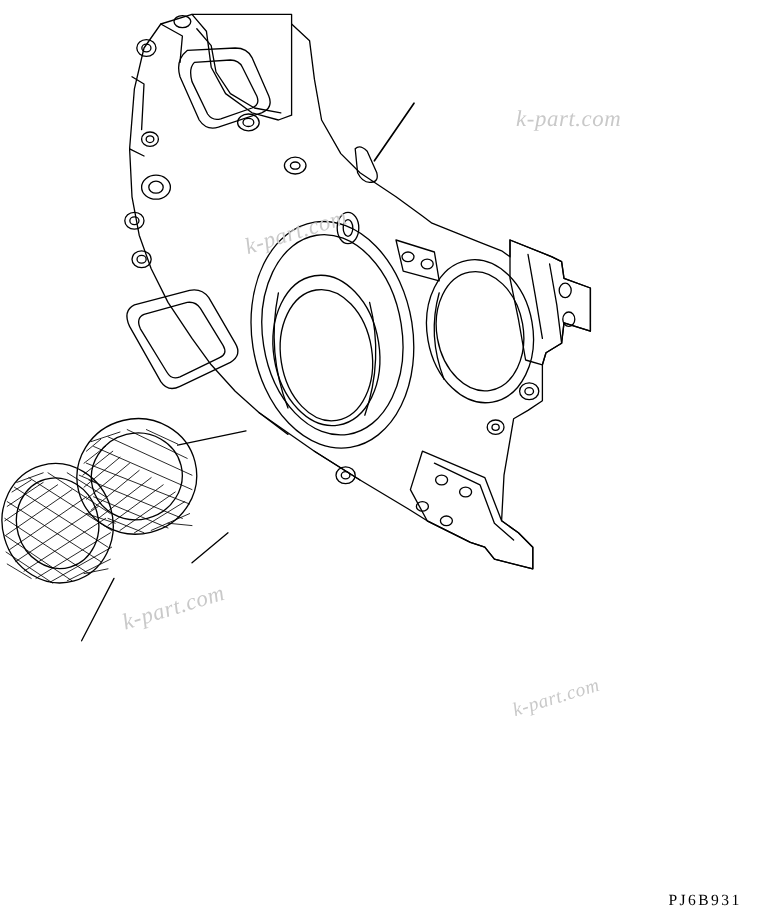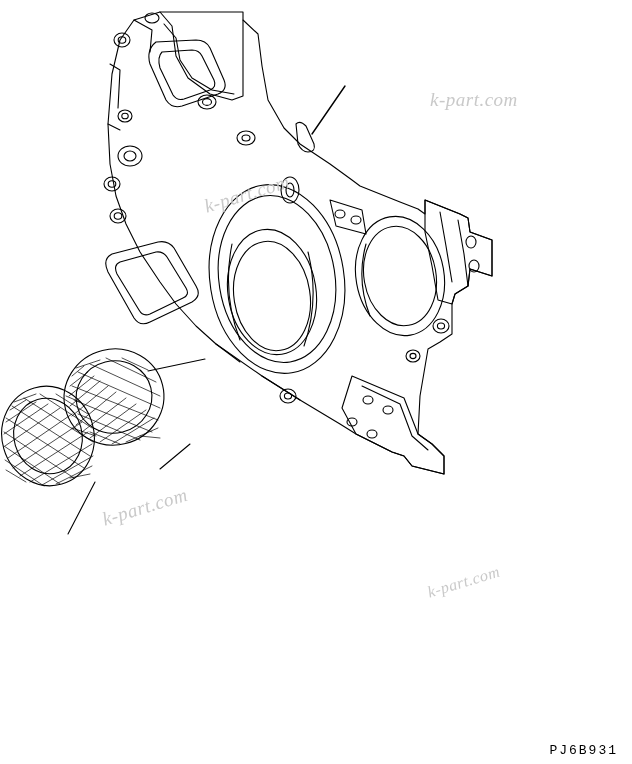--- a/index.html
+++ b/index.html
@@ -42,21 +42,21 @@
     transform: rotate(-17deg);
     transform-origin: left center;
   }
   .wm-small {
     font-size: 16px;
   }
   #part-number {
     position: absolute;
     right: 14px;
     bottom: 10px;
-    font-family: Liberation Mono, monospace;
+    font-family: Liberation Serif, serif;
     font-size: 13px;
     letter-spacing: 2px;
     color: #000000;
     white-space: nowrap;
   }
 </style>
 </head>
 <body>
 
 <div id="diagram-root">

